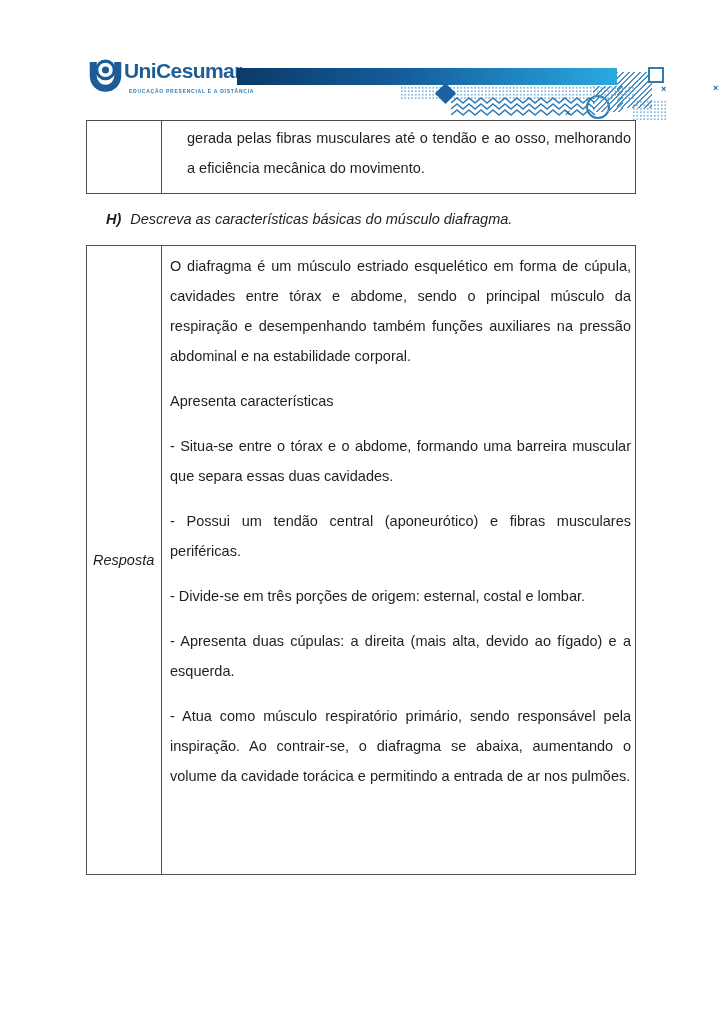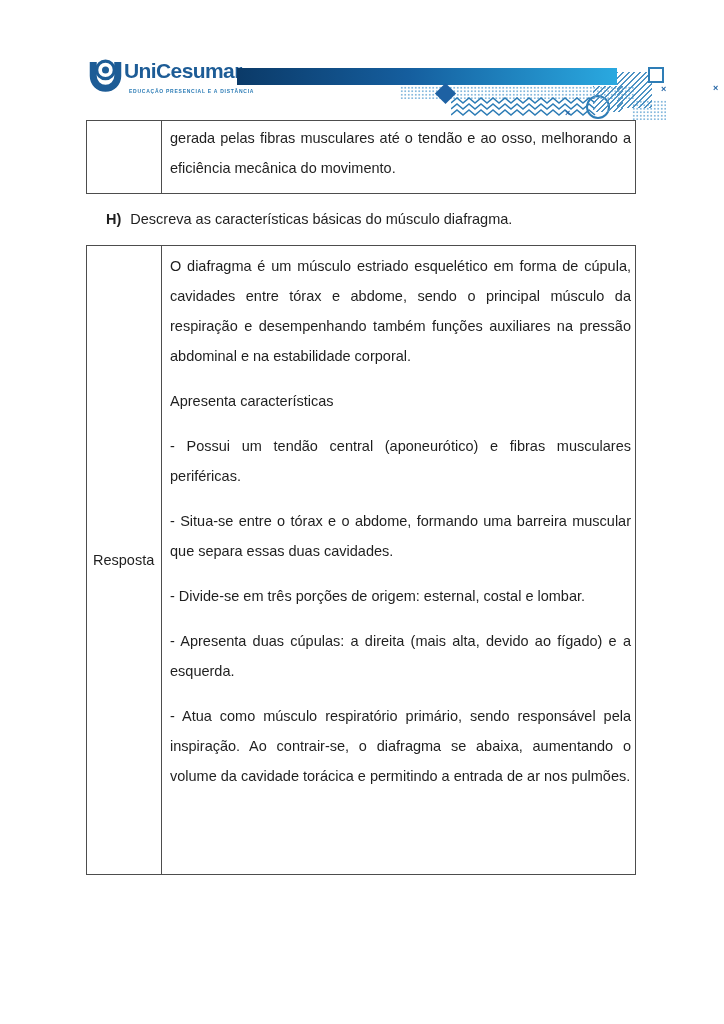--- a/index.html
+++ b/index.html
@@ -68,38 +68,39 @@
 
   
   .doc-table {
     position: absolute; left: 86px; width: 550px;
     border: 1px solid #4d4d4d;
     display: flex;
     background: #fff;
     font-size: 14.5px;
     line-height: 30px;
   }
-  .cont-table { top: 120px; height: 74px; }
+  .cont-table { top: 120px; height: 74px; gap: 17px; }
   .answer-table { top: 245px; min-height: 630px; }
   .label-cell {
     width: 75px; flex: 0 0 75px;
     border-right: 1px solid #4d4d4d;
     display: flex; align-items: center;
     padding-left: 6px;
+    font-style: italic;
   }
   .text-cell { flex: 1 1 auto; }
   .cont-text-cell { padding: 2px 4px 0 8px; }
   .answer-text-cell { padding: 5px 4px 8px 8px; }
   .text-cell p { text-align: justify; margin: 0 0 15px 0; }
   .text-cell p:last-child { margin-bottom: 0; }
 
   
   .question-line {
     position: absolute; left: 106px; top: 211px;
-    font-size: 14.5px; white-space: nowrap;
+    font-size: 14.5px; white-space: nowrap; font-style: italic;
   }
   .question-marker { font-weight: bold; margin-right: 9px; }
 </style>
 </head>
 <body>
 
 <div class="page">
 
   <div class="logo-icon">
     <svg viewBox="0 0 40 42" width="35" height="38">
@@ -143,21 +144,21 @@
     <span class="question-marker">H)</span><span>Descreva as características básicas do músculo diafragma.</span>
   </div>
 
   <div class="doc-table answer-table">
     <div class="label-cell">
       <span>Resposta</span>
     </div>
     <div class="text-cell answer-text-cell">
         <p>O diafragma é um músculo estriado esquelético em forma de cúpula, cavidades entre tórax e abdome, sendo o principal músculo da respiração e desempenhando também funções auxiliares na pressão abdominal e na estabilidade corporal.</p>
         <p>Apresenta características</p>
+        <p>- Situa-se entre o tórax e o abdome, formando uma barreira muscular que separa essas duas cavidades.</p>
         <p>- Possui um tendão central (aponeurótico) e fibras musculares periféricas.</p>
-        <p>- Situa-se entre o tórax e o abdome, formando uma barreira muscular que separa essas duas cavidades.</p>
         <p>- Divide-se em três porções de origem: esternal, costal e lombar.</p>
         <p>- Apresenta duas cúpulas: a direita (mais alta, devido ao fígado) e a esquerda.</p>
         <p>- Atua como músculo respiratório primário, sendo responsável pela inspiração. Ao contrair-se, o diafragma se abaixa, aumentando o volume da cavidade torácica e permitindo a entrada de ar nos pulmões.</p>
       </div>
   </div>
 
 </div>
 
 </body></html>

